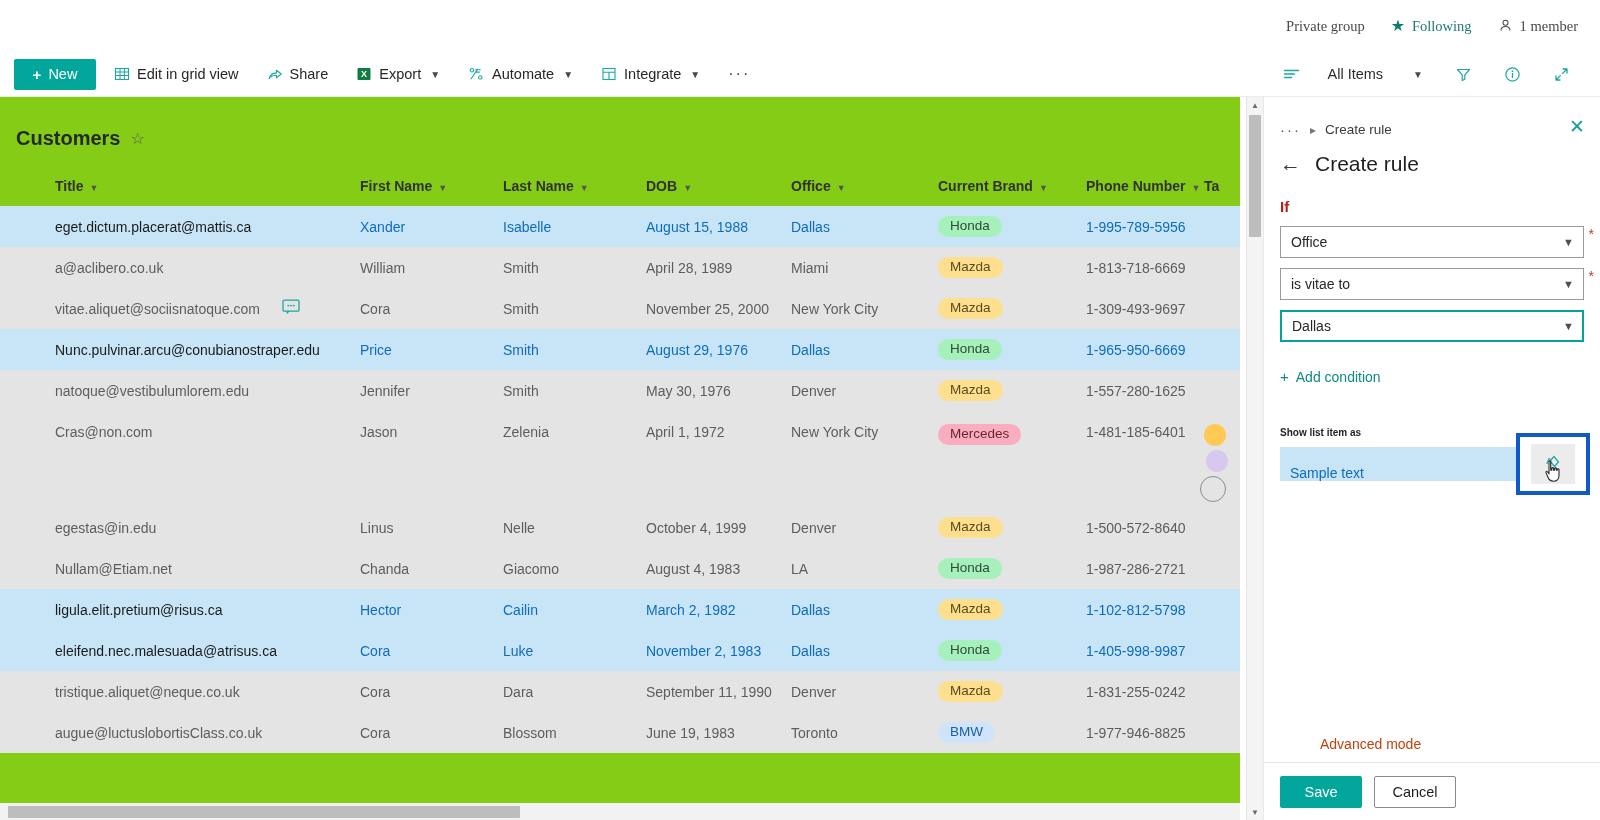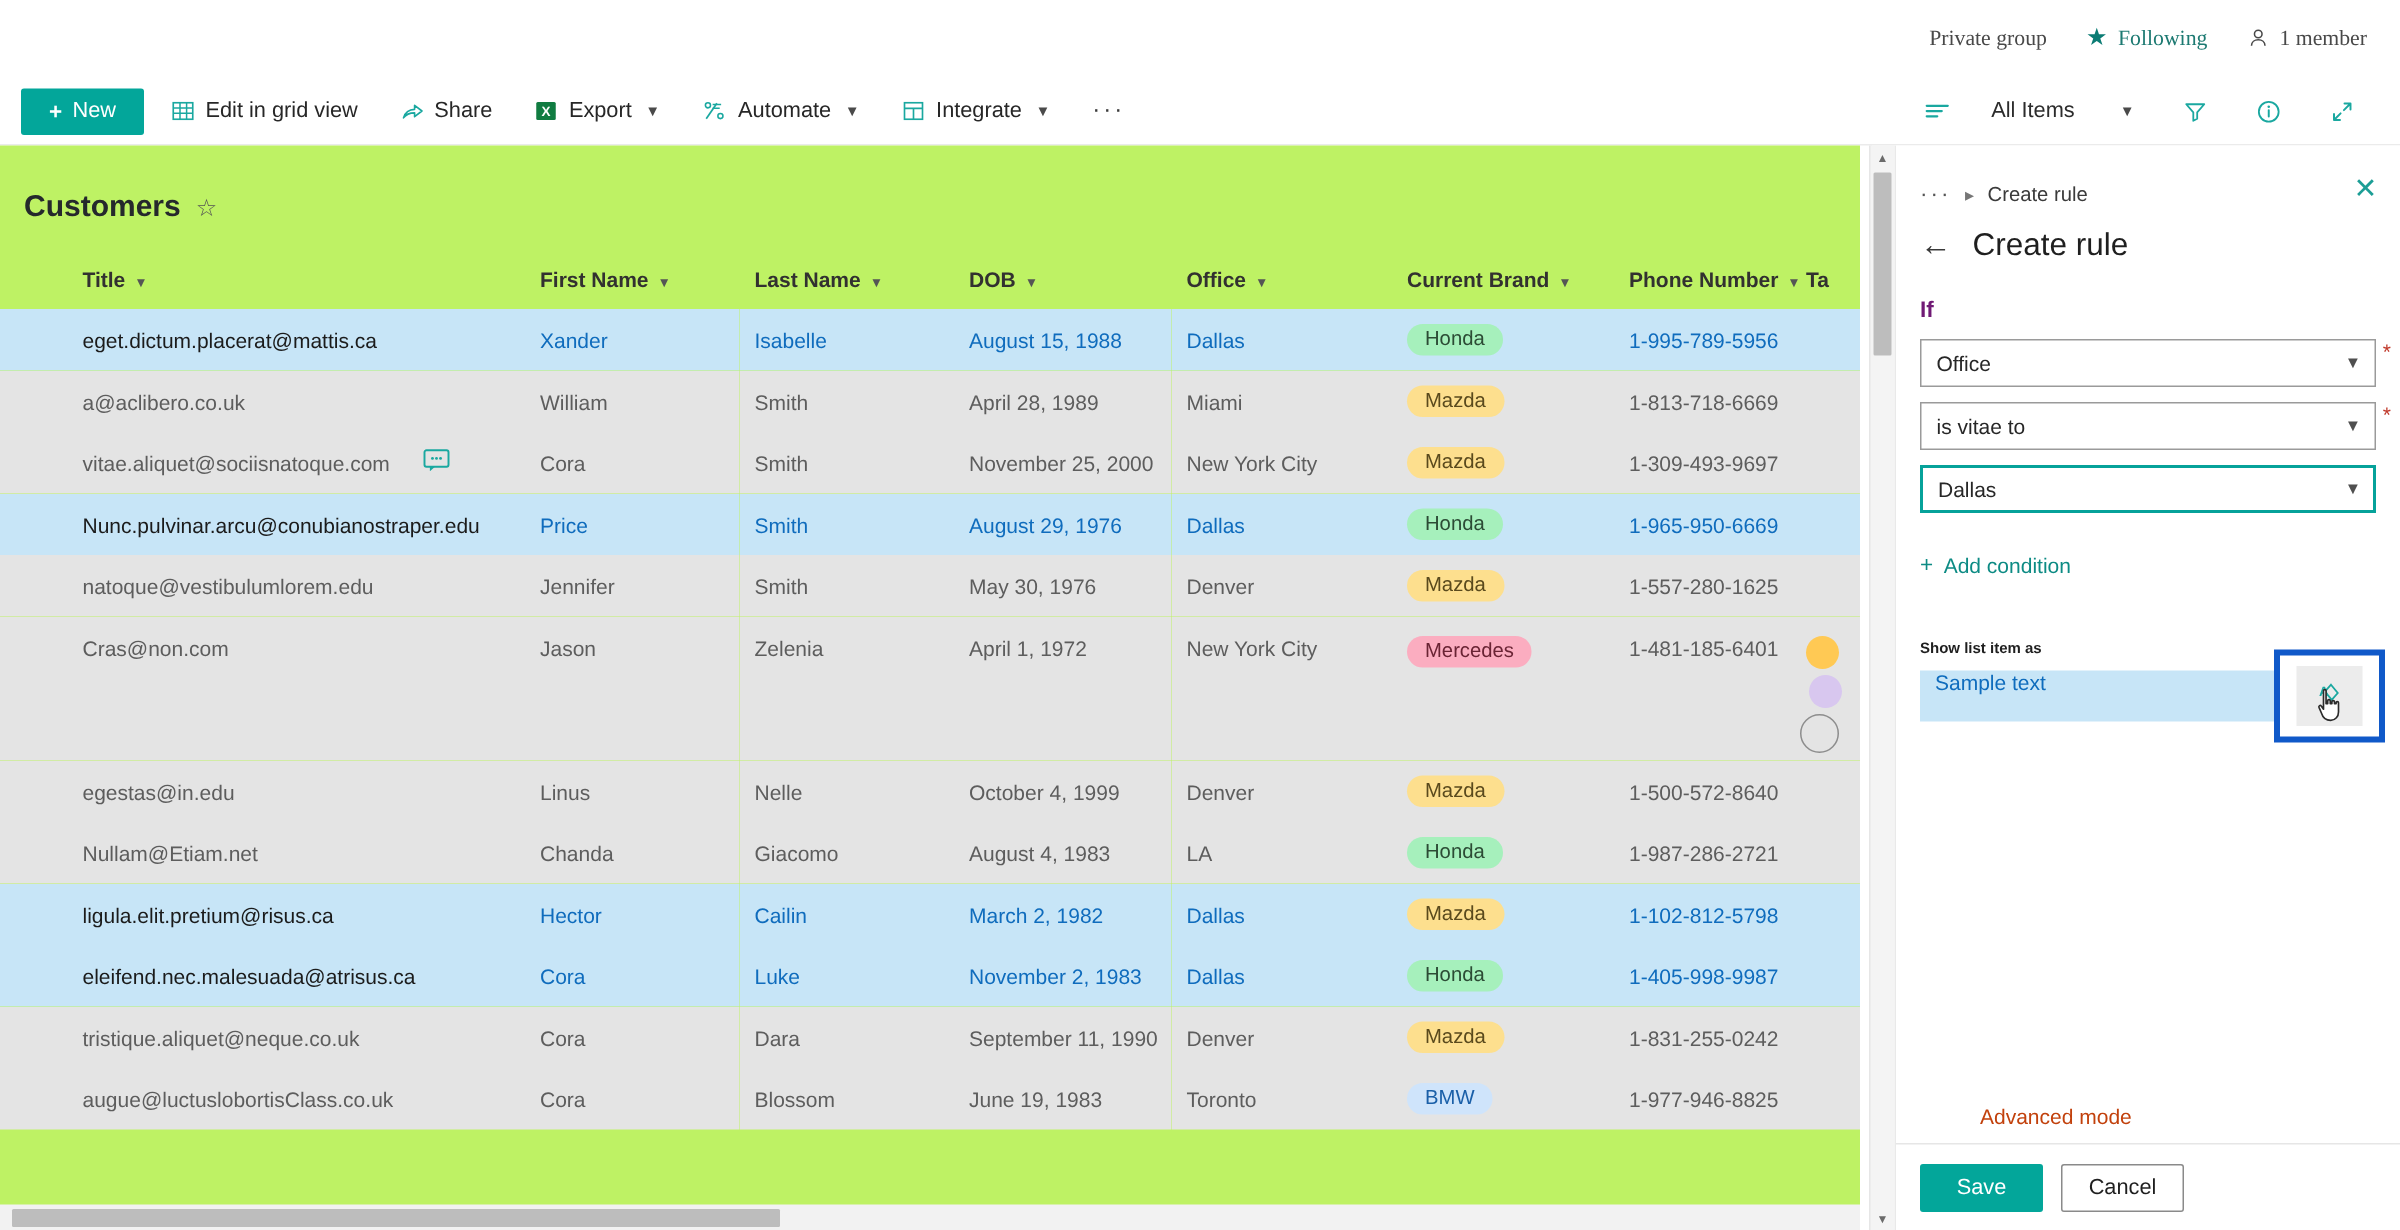--- a/index.html
+++ b/index.html
@@ -43,21 +43,21 @@
   .cmd .chev { font-size: 10px; color: #4a4a4a; margin-left: 2px; }
   .cmd .ell { letter-spacing: 2px; font-size: 16px; color: #3a3a3a; }
   .cmdbar-right { margin-left: auto; display: flex; align-items: center; gap: 4px; padding-right: 6px; }
   .cmdbar-right .cmd { color: #2c2c2c; gap: 28px; }
   .ico { display: inline-block; line-height: 0; }
   .ico svg { display: block; }
 
   
   .listwrap {
     position: absolute; left: 0; top: 97px; width: 1240px; height: 723px;
-    overflow: hidden; background: #bef264;
+    overflow: hidden; background: #84cc16;
   }
   .list-title {
     display: flex; align-items: center; gap: 10px;
     padding: 30px 0 0 16px; font-size: 20px; font-weight: 700; color: #25292c;
   }
   .list-title .star { font-size: 16px; color: #555; font-weight: 400; cursor: pointer; }
 
   table.grid { border-collapse: collapse; width: 1246px; table-layout: fixed; margin-top: 22px; }
   table.grid th {
     text-align: left; font-size: 14px; font-weight: 600; color: #323130;
@@ -130,42 +130,42 @@
   .panel-close {
     position: absolute; right: 15px; top: 20px; font-size: 19px; color: #1c9e96;
     cursor: pointer; line-height: 1; font-weight: 300;
   }
   .panel-head {
     display: flex; align-items: center; gap: 14px; padding: 14px 0 0 16px;
     font-size: 21px; color: #1f1f1f; font-weight: 400;
   }
   .panel-head .back { font-size: 21px; color: #3a3a3a; cursor: pointer; }
   .panel-body { padding: 22px 16px 0 16px; }
-  .sec-label { font-size: 15px; font-weight: 700; color: #701a75; margin-bottom: 11px; }
+  .sec-label { font-size: 15px; font-weight: 700; color: #b91c1c; margin-bottom: 11px; }
 
   .field { position: relative; margin-bottom: 10px; }
   .dd {
     height: 32px; border: 1px solid #9a9a9a; background: #fff;
     display: flex; align-items: center; padding: 0 28px 0 10px;
     font-size: 14px; color: #272727; cursor: pointer;
   }
   .dd.focus { border: 2px solid #06a29a; }
   .dd .caret { position: absolute; right: 10px; top: 10px; font-size: 11px; color: #4f4f4f; }
   .req { position: absolute; right: -10px; top: 0; color: #c0392b; font-size: 14px; }
 
   .addcond {
     display: inline-flex; align-items: center; gap: 7px; margin-top: 16px;
     font-size: 14px; color: #0d8b84; cursor: pointer;
   }
   .addcond .p { font-size: 15px; }
 
   .show-label { font-size: 10px; font-weight: 700; color: #1f1f1f; margin: 41px 0 9px 0; }
   .preview-row { display: flex; align-items: stretch; gap: 0; position: relative; height: 34px; }
   .sample {
-    flex: 1; background: #c7e5f7; display: flex; align-items: flex-start;
+    flex: 1; background: #c7e5f7; display: flex; align-items: flex-end;
     padding-left: 10px; font-size: 14px; color: #0f6cbd;
   }
   .fmt-btn {
     position: absolute; right: -6px; top: -14px; width: 74px; height: 62px;
     border: 4px solid #1059c9; background: #fff;
     display: flex; align-items: center; justify-content: center;
     cursor: pointer;
   }
   .fmt-inner {
     width: 44px; height: 40px; background: #ececec;

